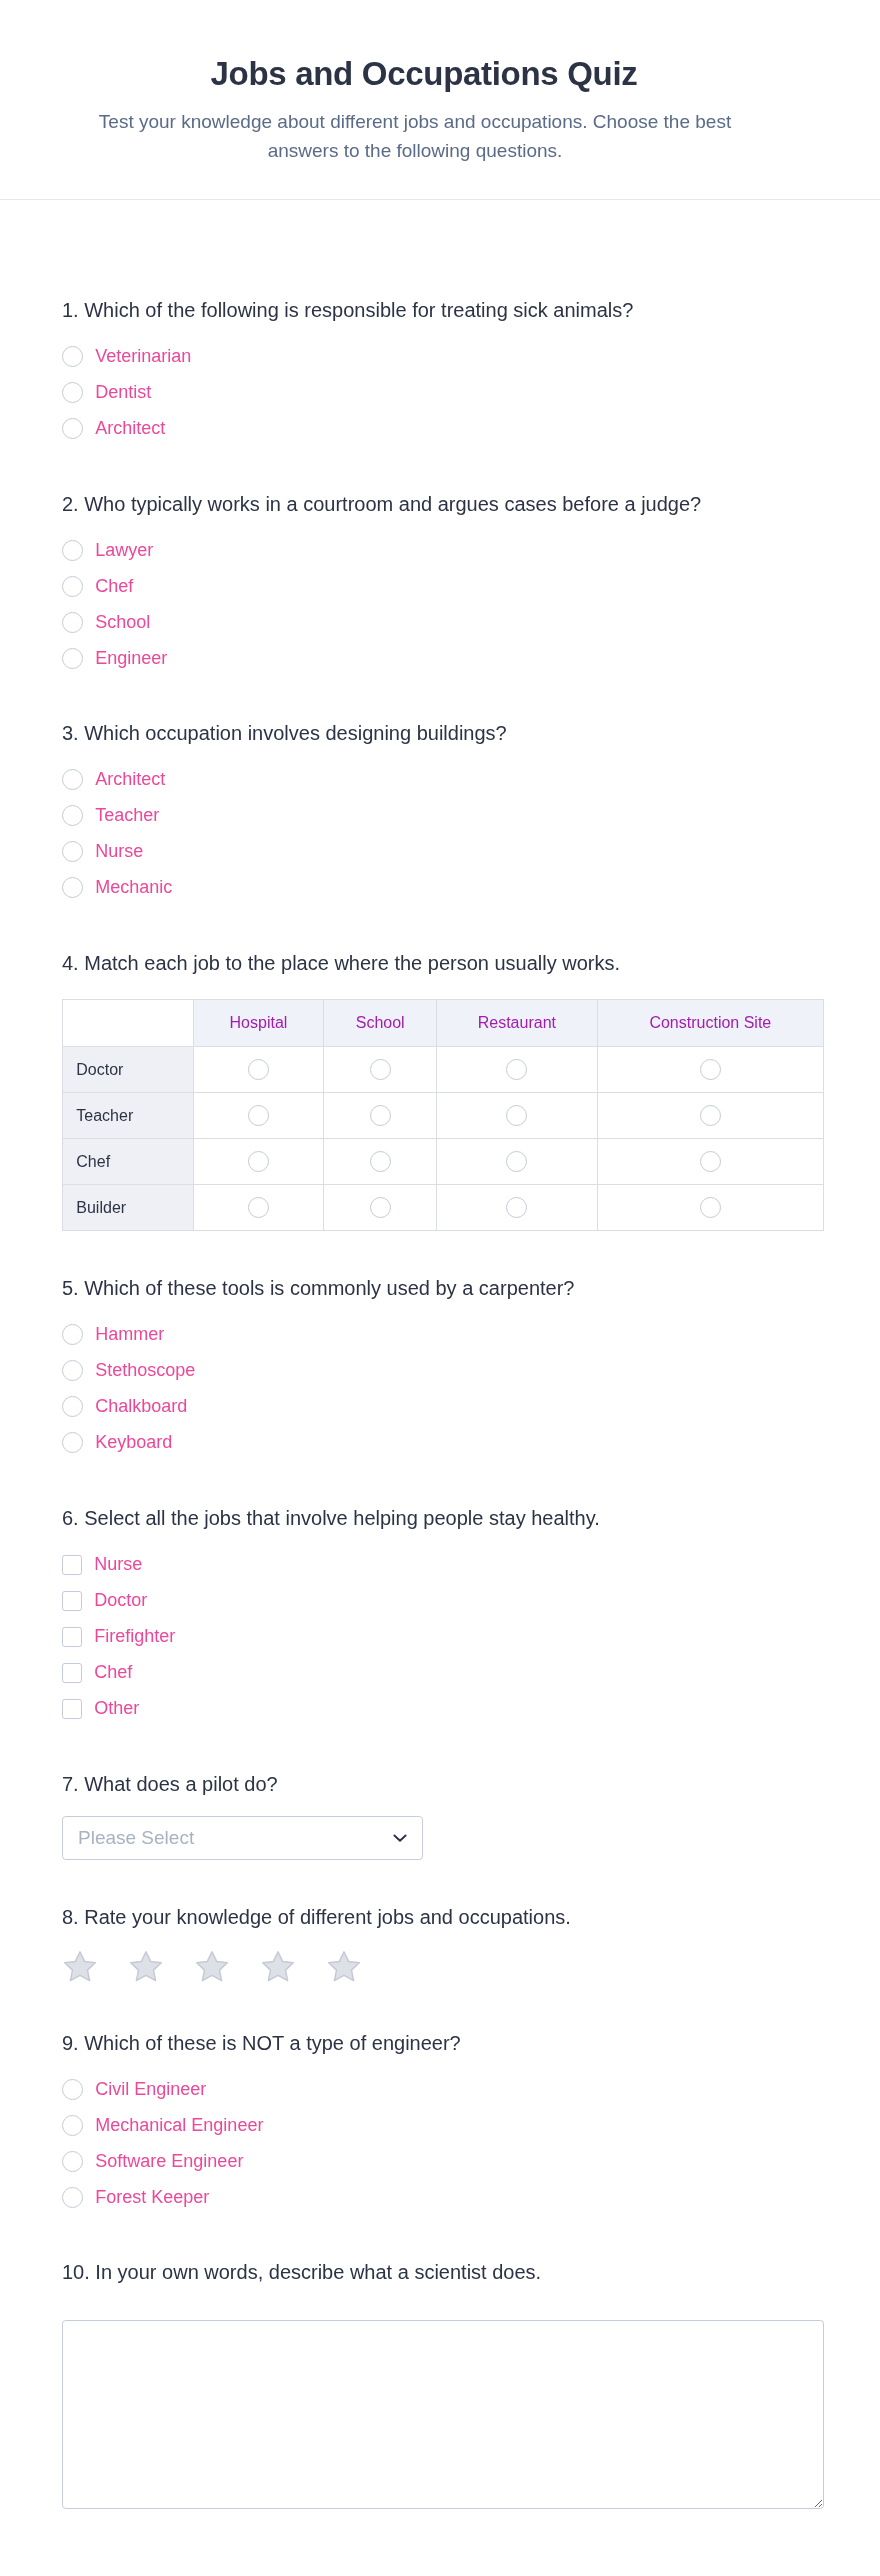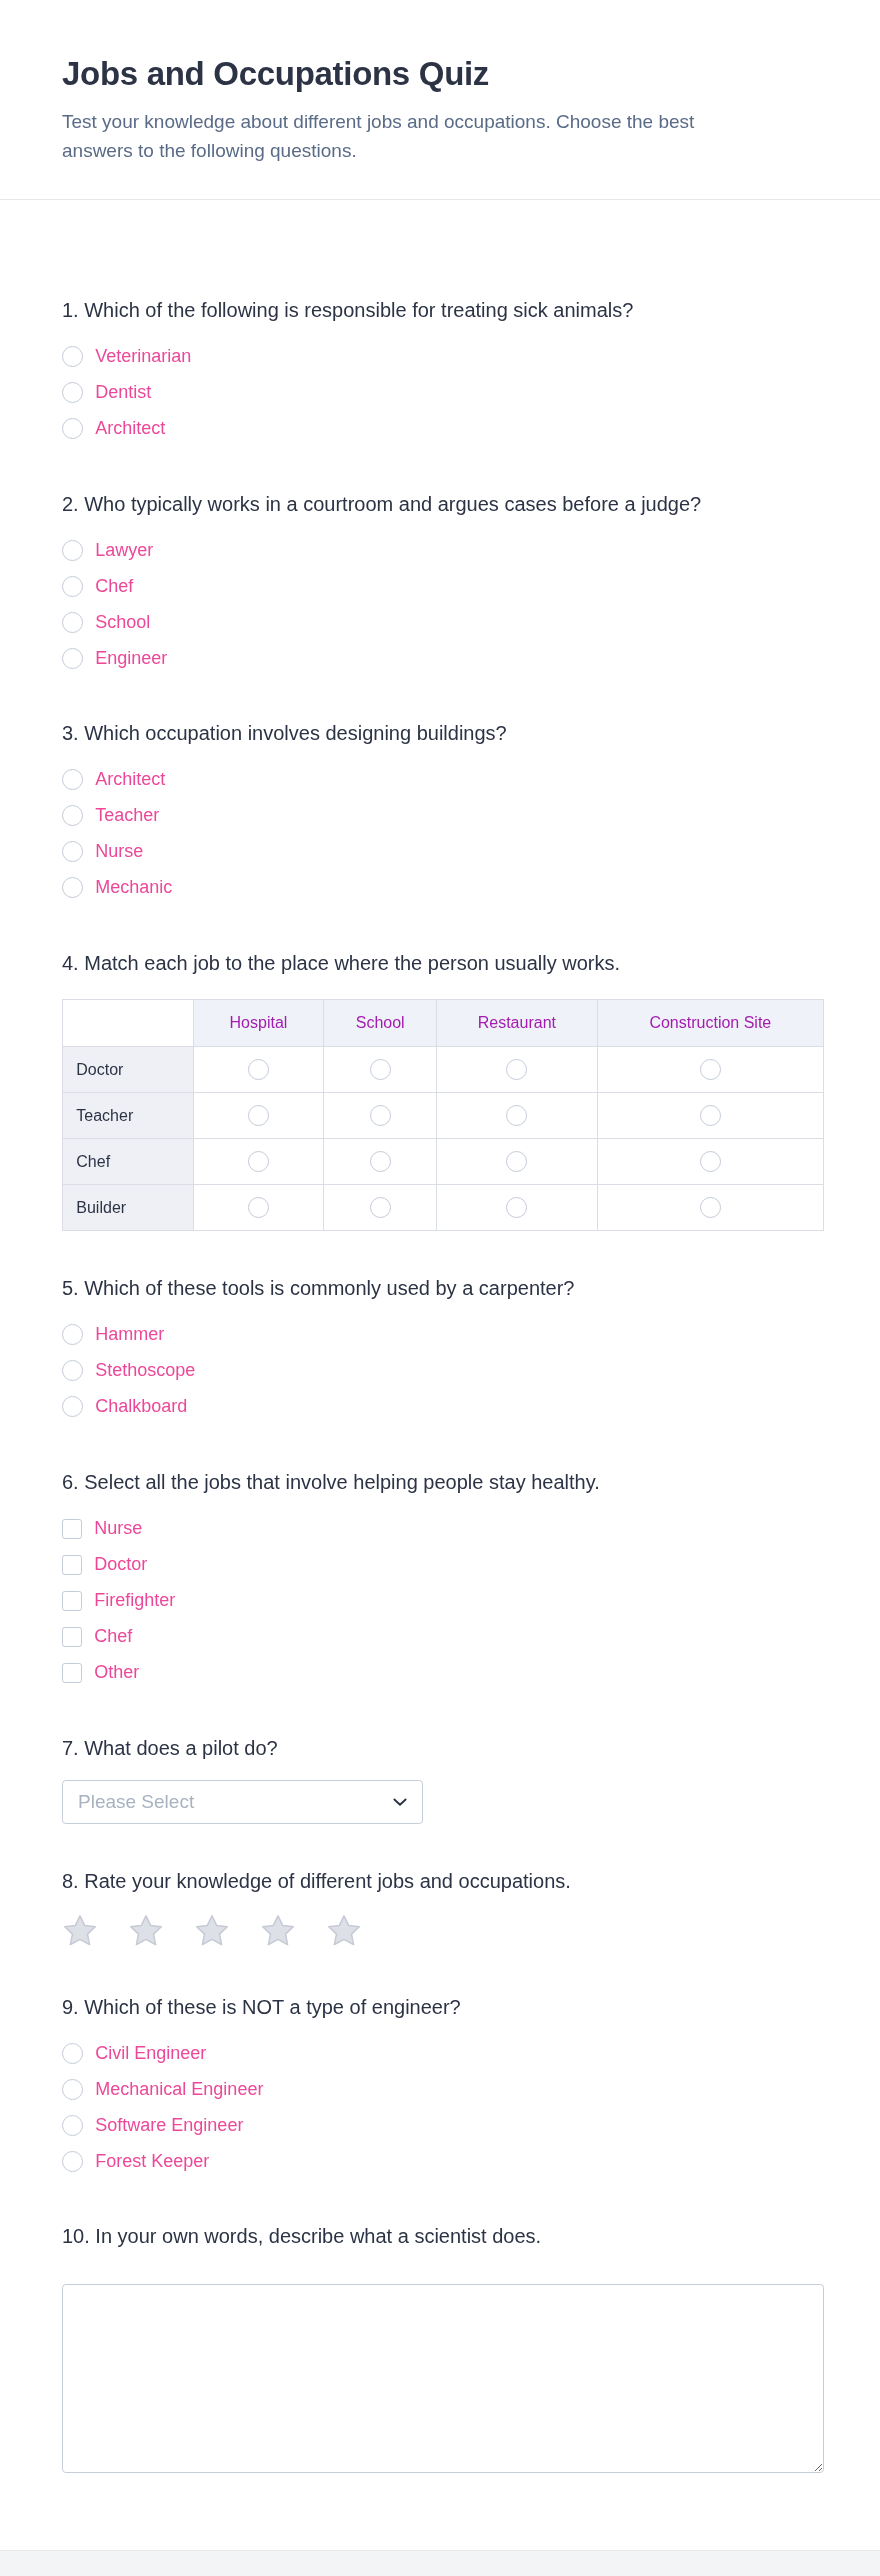--- a/index.html
+++ b/index.html
@@ -5,23 +5,23 @@
   * { margin:0; padding:0; box-sizing:border-box; }
   html,body { background:#ffffff; }
   body {
     width:880px;
     font-family:"Liberation Sans", sans-serif;
     color:#2c3345;
   }
   .page { width:880px; min-height:2576px; display:flex; flex-direction:column; background:#fff; }
 
   
-  .header { padding:55px 94px 34px 62px; }
+  .header { padding:55px 94px 34px 62px;text-align:center; }
   .title { font-size:33px; font-weight:700; color:#2c3345; letter-spacing:-0.3px; }
-  .subtitle { margin-top:15px; font-size:19px; line-height:1.5; color:#5a6b87; max-width:672px; }
+  .subtitle { margin-top:15px; font-size:19px; line-height:1.5; color:#5a6b87; max-width:672px;margin-left:17px; }
   .divider { border-top:0.9px solid #e6e8eb; width:100%; }
 
   
   .content { padding:53px 56px 38px 62px; flex:1 0 auto; }
   .q { margin-bottom:36px; }
   .q-label { font-size:20px; font-weight:500; color:#2c3345; line-height:25.6px; margin-bottom:15px;margin-top:45px; }
   .opt { display:flex; align-items:center; height:36px; cursor:pointer; }
   .radio {
     width:21px; height:21px; border-radius:50%;
     border:0.9px solid #c3cbd8; background:#fff; margin-right:12.3px; flex:none;
@@ -235,20 +235,24 @@
           <span class="opt-text">Hammer</span>
         </div>
         <div class="opt">
           <span class="radio"></span>
           <span class="opt-text">Stethoscope</span>
         </div>
         <div class="opt">
           <span class="radio"></span>
           <span class="opt-text">Chalkboard</span>
         </div>
+        <div class="opt">
+          <span class="radio"></span>
+          <span class="opt-text">Keyboard</span>
+        </div>
       </div>
     </div>
 
     <div class="q">
       <div class="q-label">6. Select all the jobs that involve helping people stay healthy.</div>
       <div>
         <div class="opt">
           <span class="cb"></span>
           <span class="opt-text">Nurse</span>
         </div>

